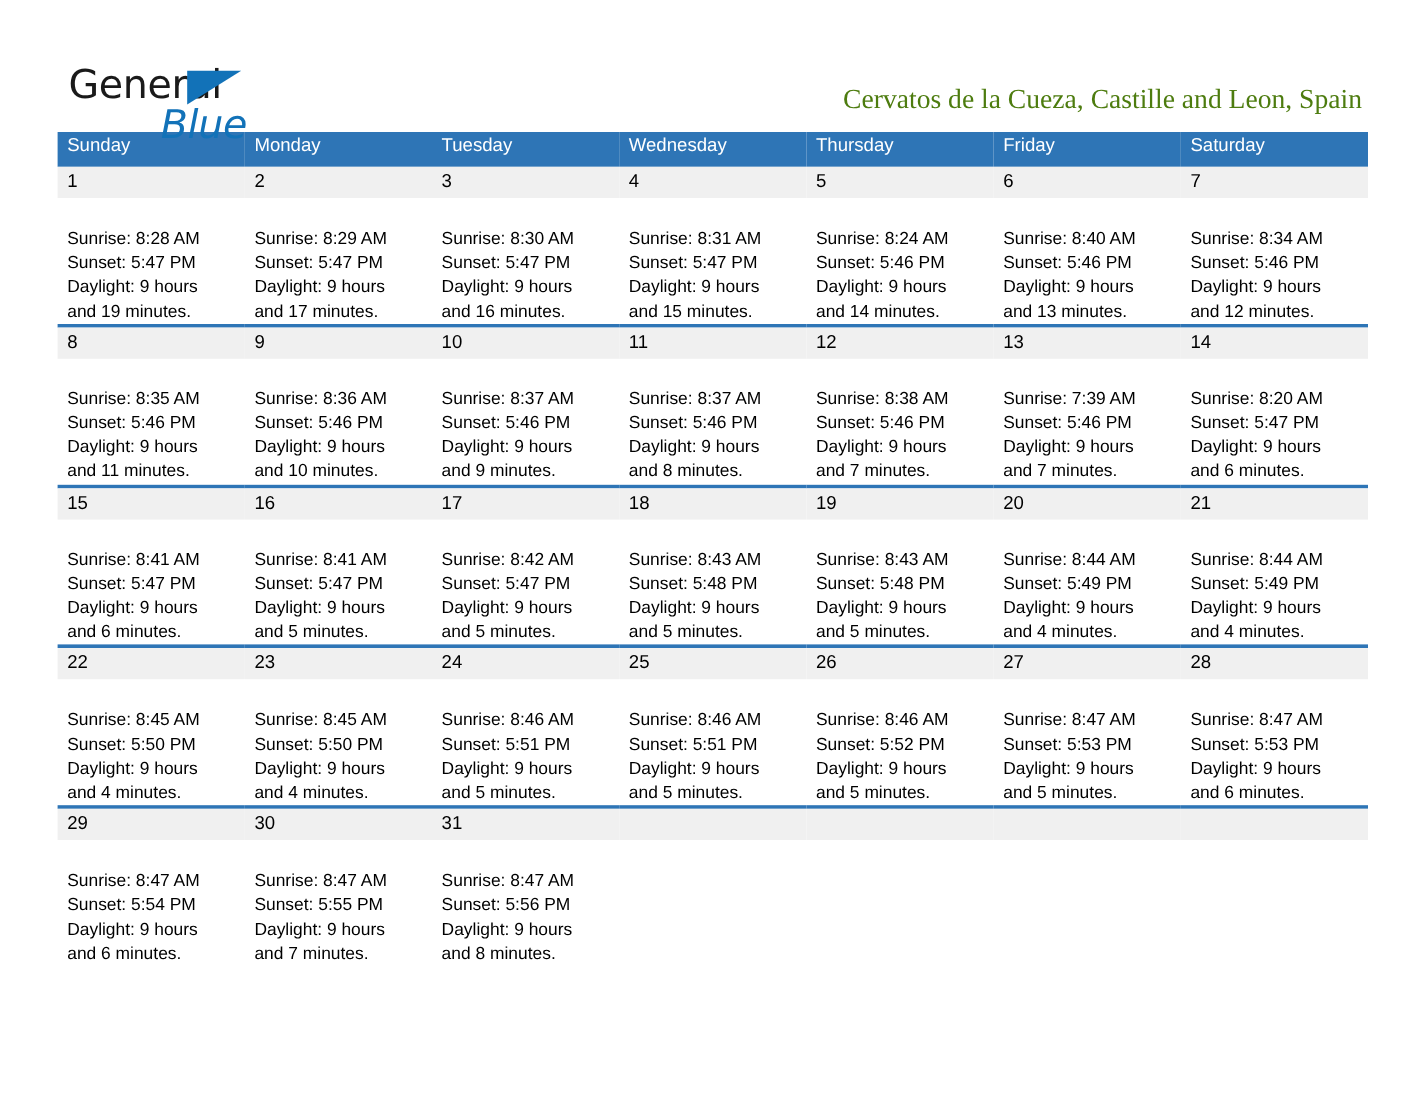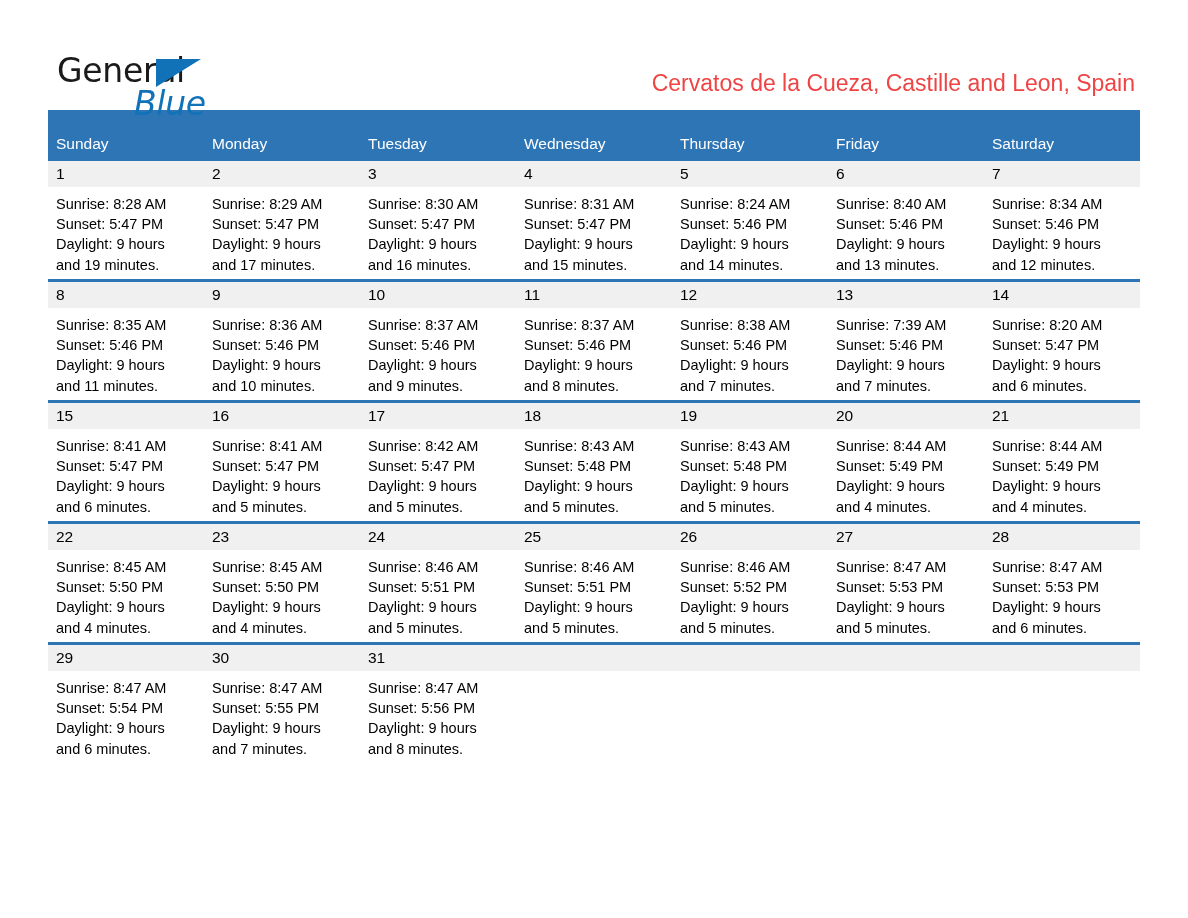--- a/index.html
+++ b/index.html
@@ -78,37 +78,38 @@
     color: #000000;
     white-space: nowrap;
   }
   .subtitle {
     position: absolute;
     right: 5px;
     top: 68px;
     font-size: 23px;
     line-height: 30px;
     font-weight: 400;
-    color: #ef4444;
+    color: #4d7c0f;
     white-space: nowrap;
+    font-family: Liberation Serif, serif;
   }
 
   
   .calendar {
     width: 1092px;
     border-collapse: collapse;
     table-layout: fixed;
   }
   .cal-head th {
     background: #2e75b6;
     color: #ffffff;
     font-size: 15.5px;
     font-weight: 400;
     text-align: left;
-    padding: 25px 0 8px 8px;
+    padding: 3px 0 8px 8px;
     height: 16px;
     border: 0;
   }
   .week-row td {
     vertical-align: top;
     padding: 0;
     border: 0;
     border-top: 3px solid #2e75b6;
     height: 118px;
   }
@@ -121,21 +122,21 @@
   }
   .date-band {
     background: #f0f0f0;
     height: 26px;
     line-height: 26px;
     padding-left: 8px;
     font-size: 15.5px;
     color: #000000;
   }
   .cell-body {
-    padding: 7px 6px 0 8px;
+    padding: 24px 6px 0 8px;
     font-size: 14.5px;
     line-height: 20.2px;
     color: #000000;
   }
   .cell-body div {
     white-space: nowrap;
   }
   .cell.empty .date-band {
     background: #f0f0f0;
   }

